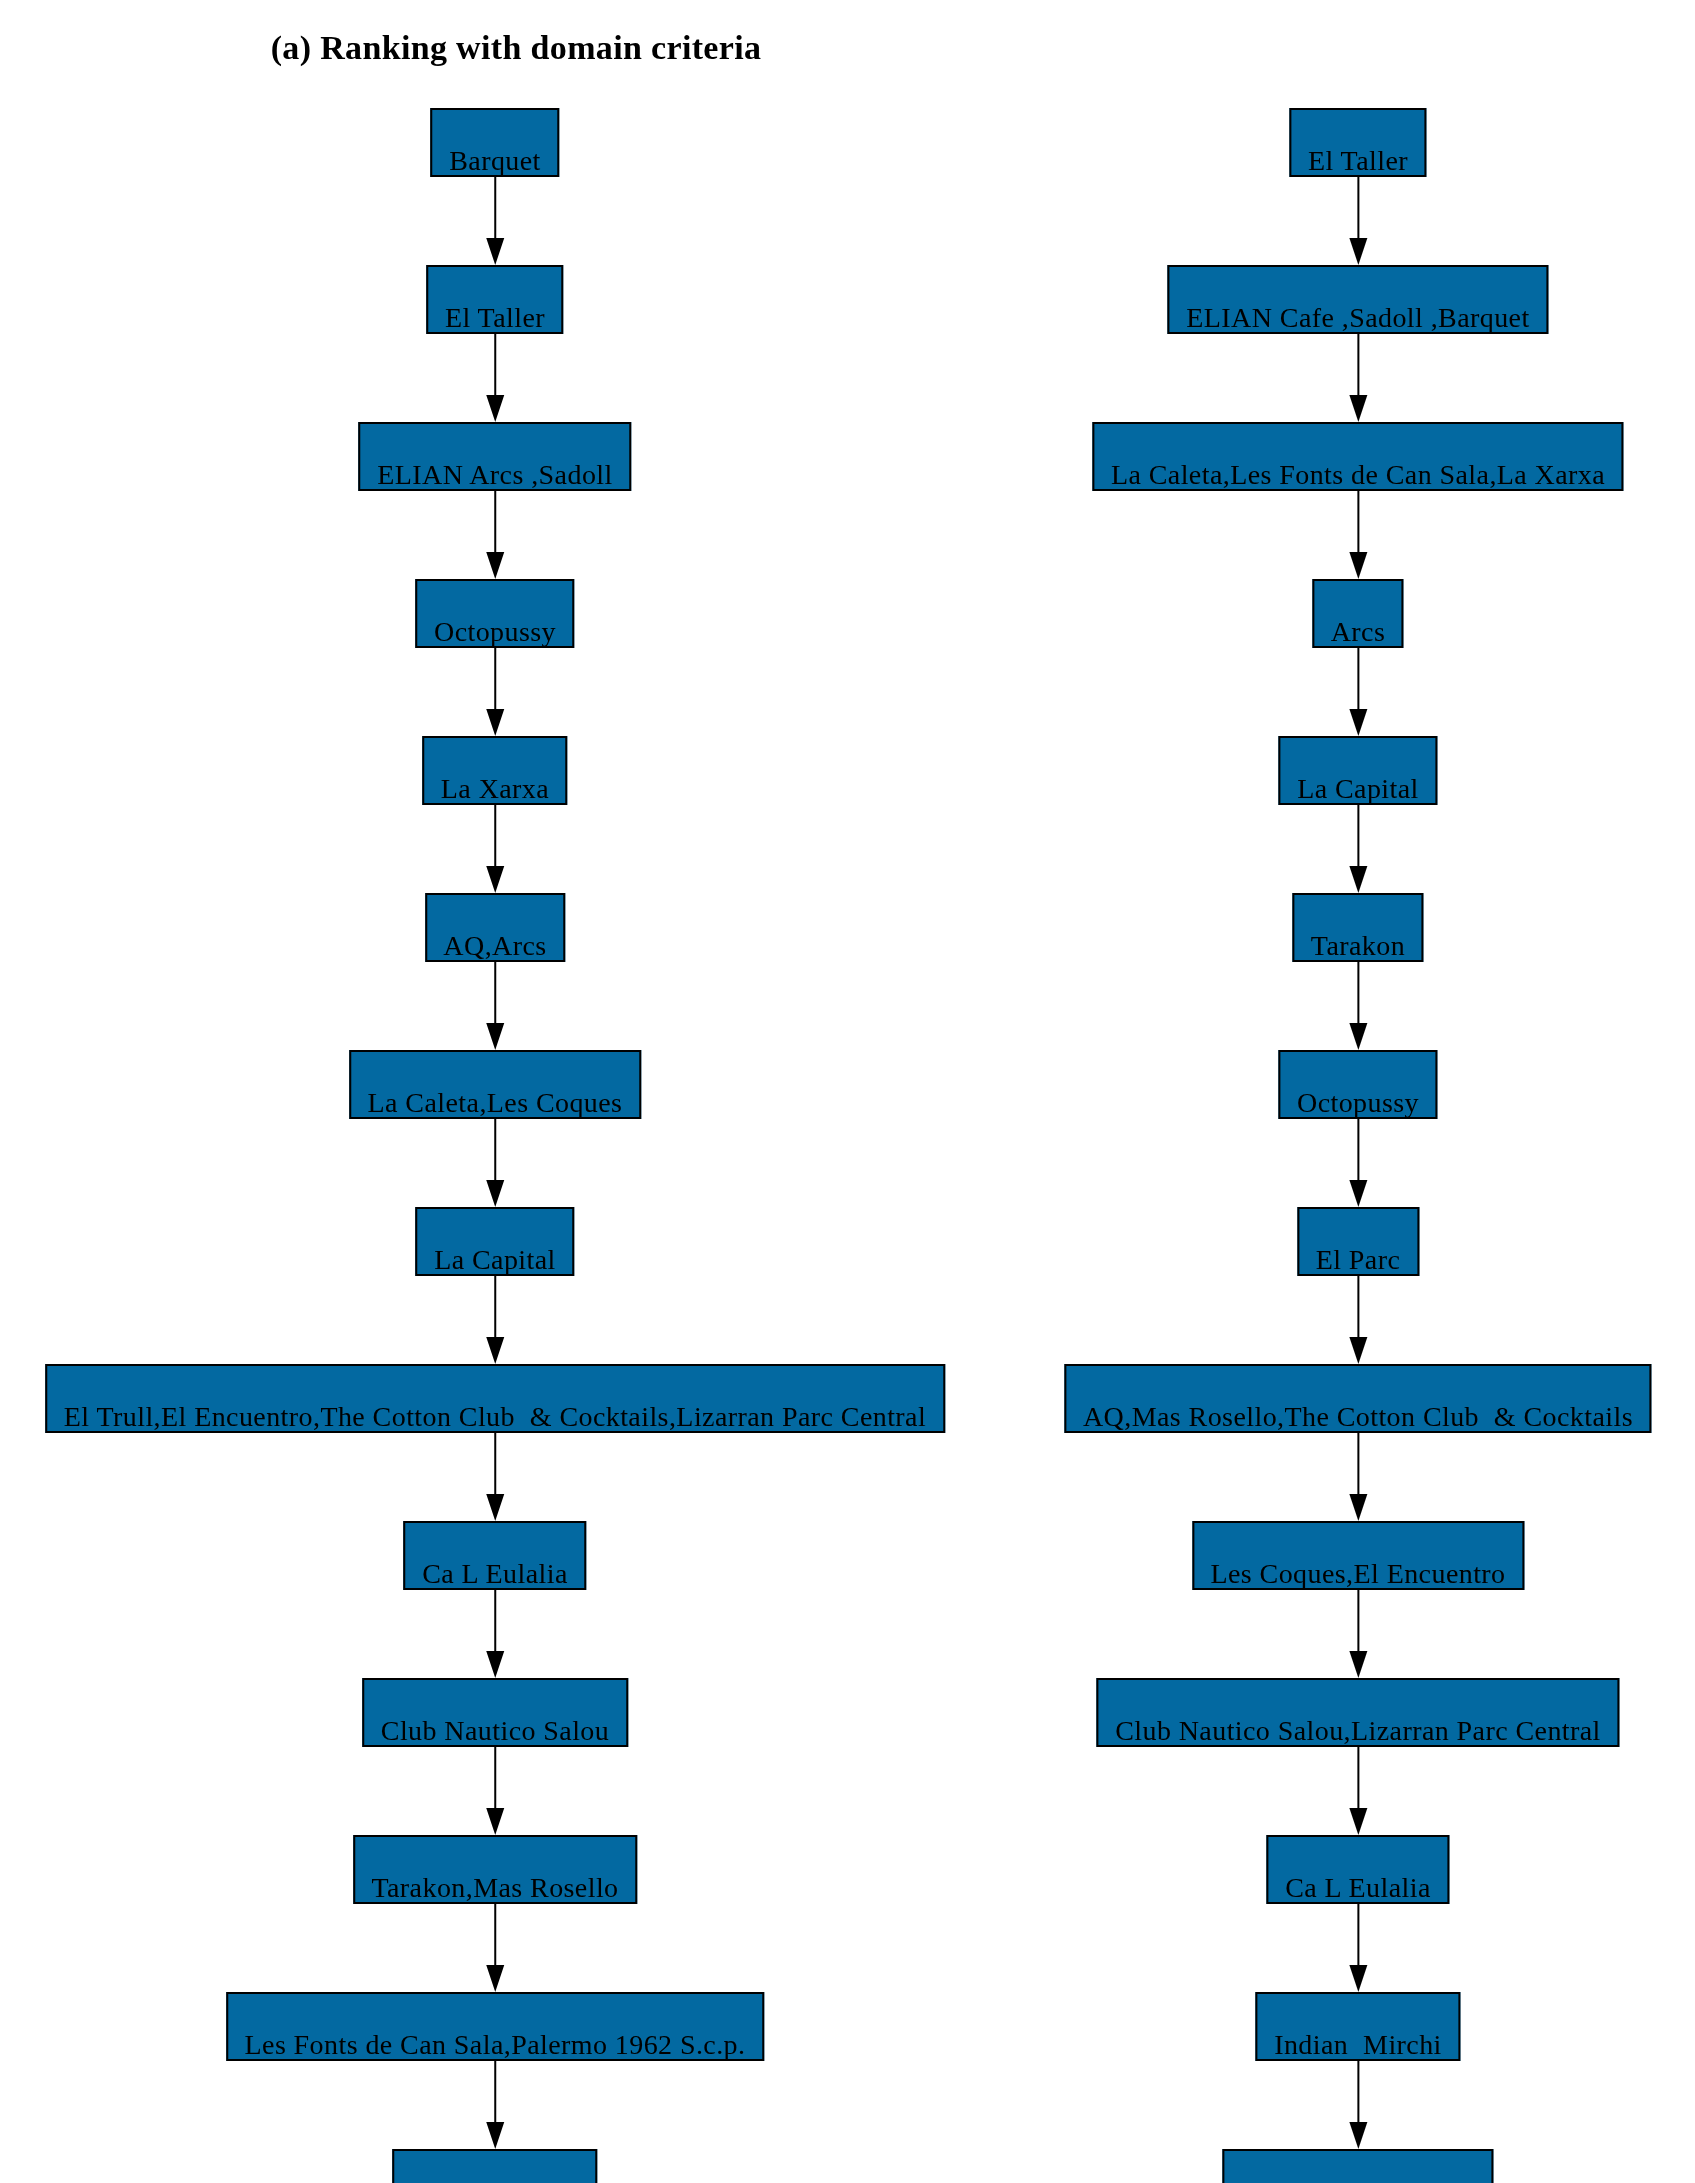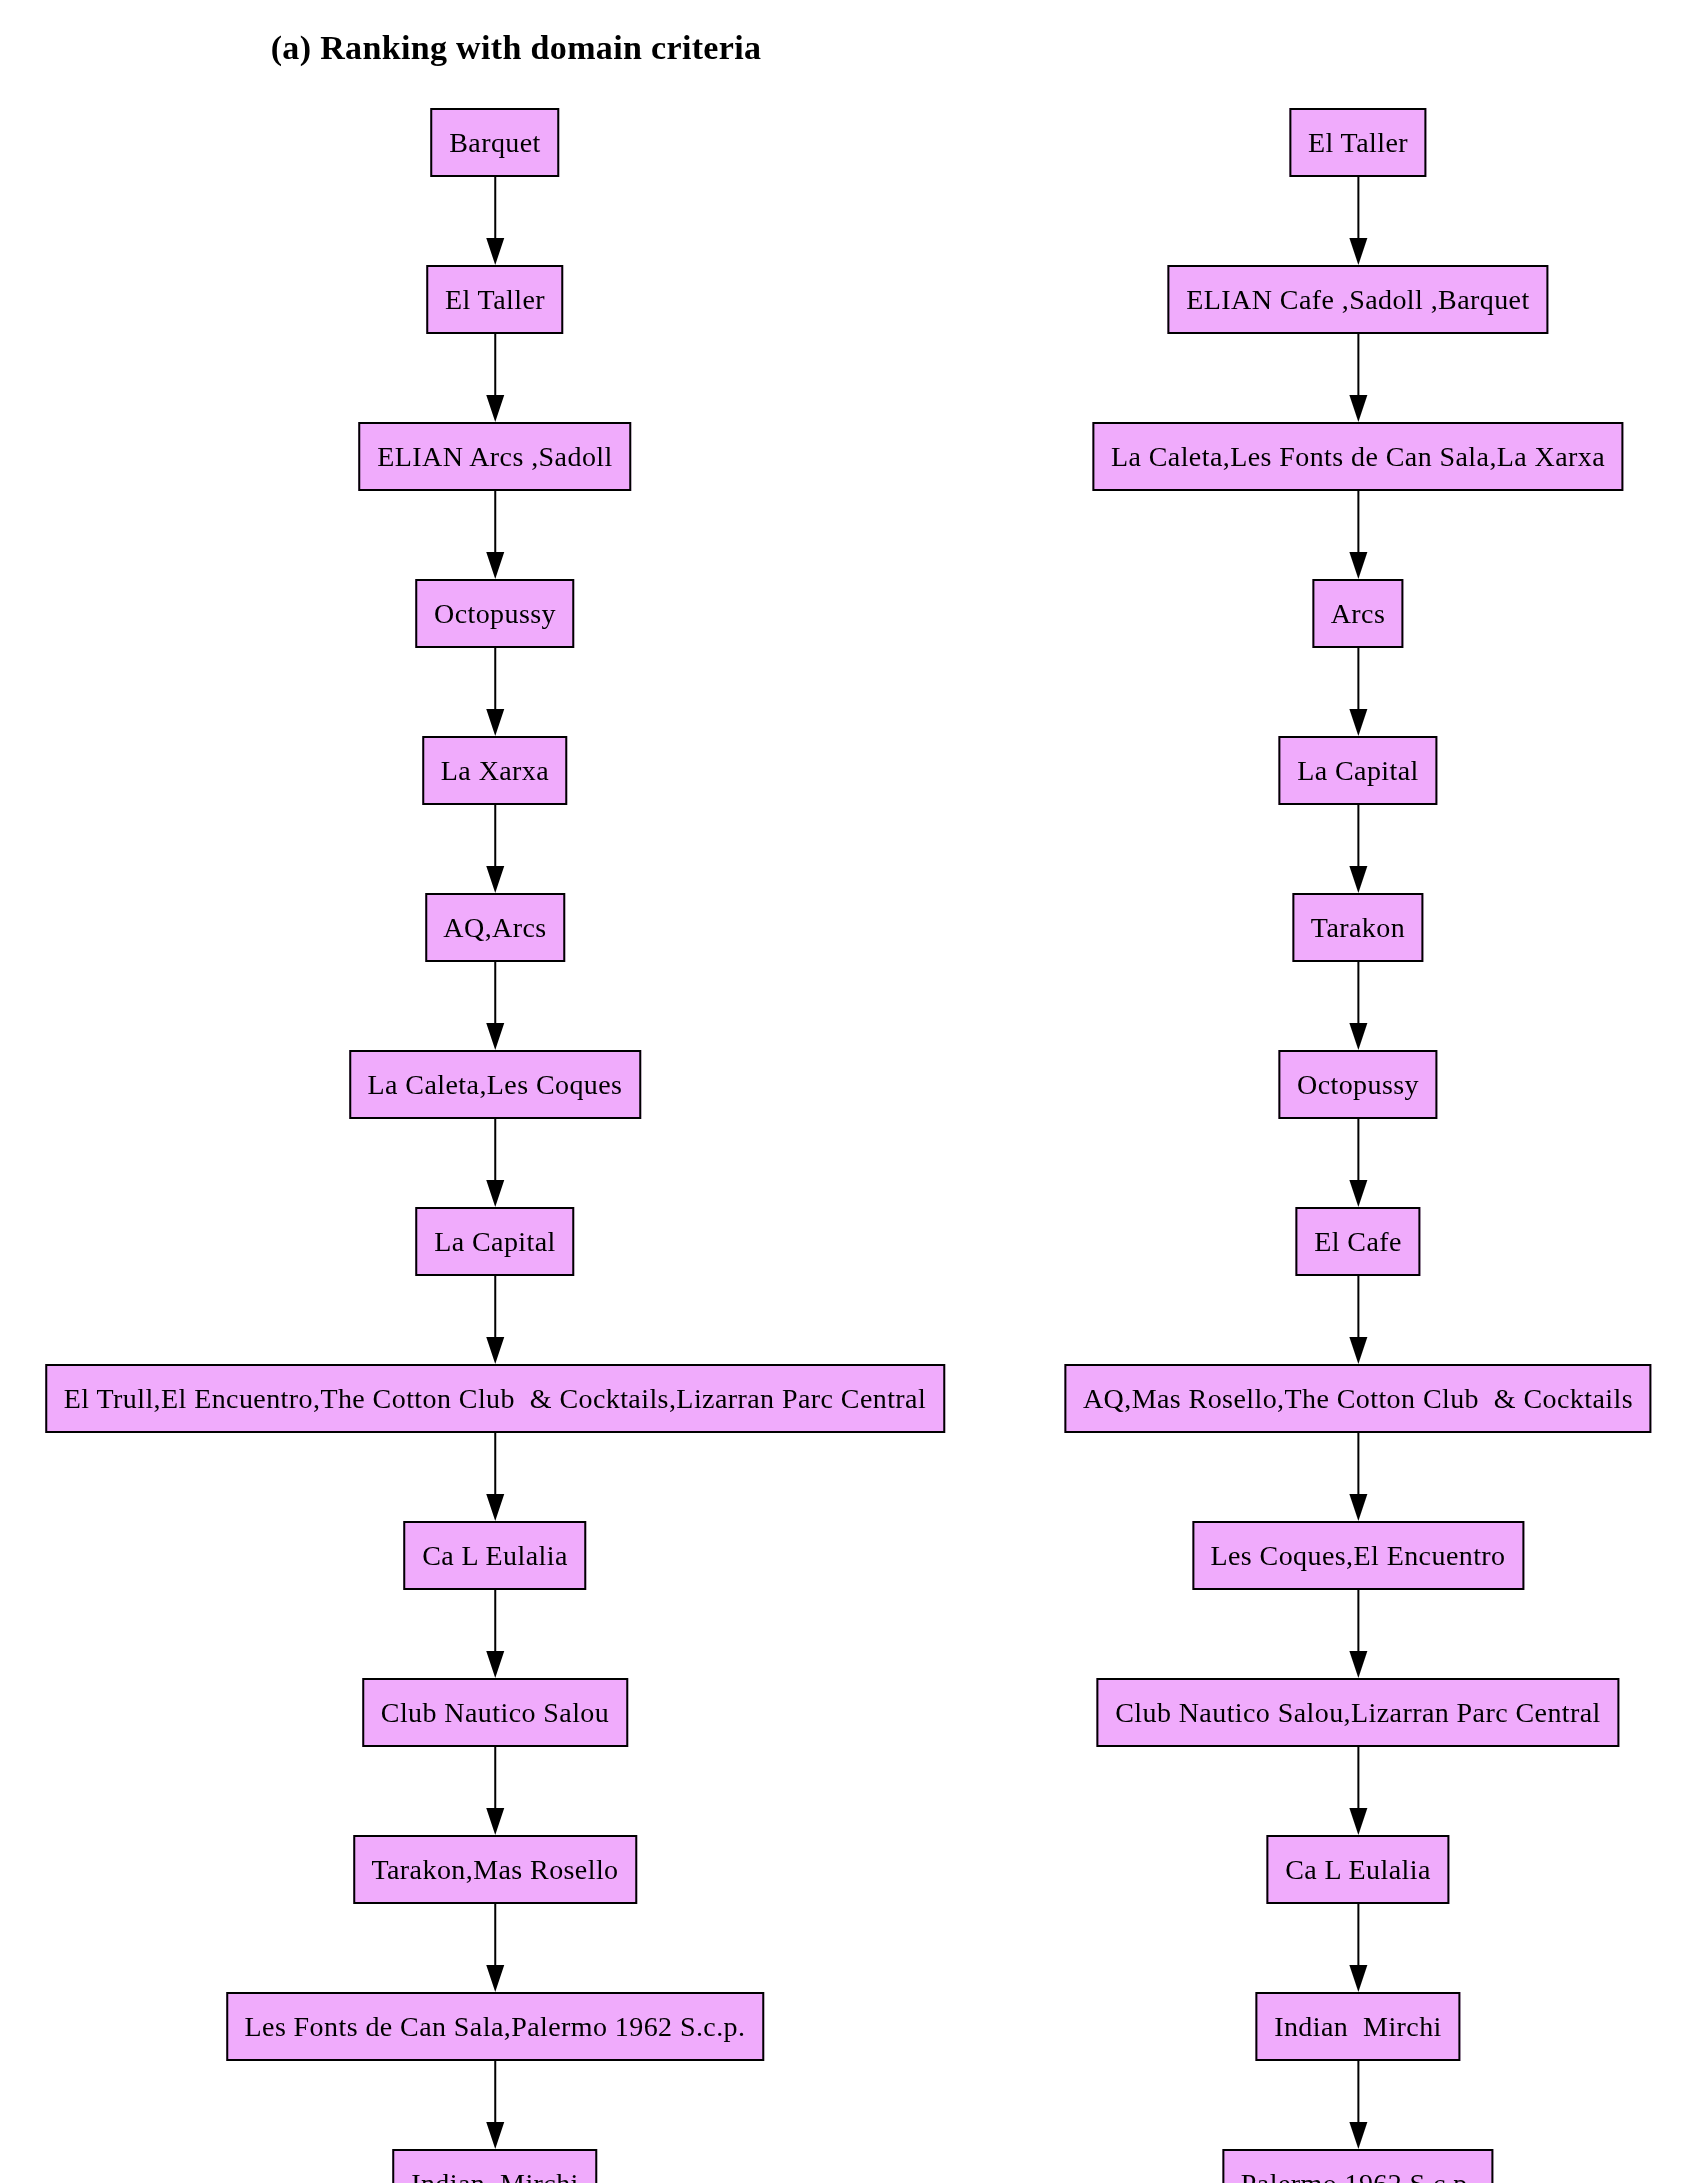--- a/index.html
+++ b/index.html
@@ -34,23 +34,23 @@
     display: flex;
     flex-direction: column;
     align-items: center;
   }
   .column.left  { left: 495px; }
   .column.right { left: 1358px; }
   .node {
     box-sizing: border-box;
     height: 69px;
     border: 2.2px solid #000000;
-    background: #f0abfc;
+    background: #0369a1;
     display: flex;
-    align-items: center;
+    align-items: flex-end;
     justify-content: center;
     padding: 0 16.6px;
     flex: 0 0 auto;
   }
   .node-label {
     font-size: 28px;
     line-height: 1;
     white-space: pre;
     letter-spacing: 0.015em;
   }
@@ -264,21 +264,21 @@
   <div class="node">
     <span class="node-label">Octopussy</span>
   </div>
 
   <div class="arrow">
     <div class="arrow-stem"></div>
     <div class="arrow-head"></div>
   </div>
 
   <div class="node">
-    <span class="node-label">El Cafe</span>
+    <span class="node-label">El Parc</span>
   </div>
 
   <div class="arrow">
     <div class="arrow-stem"></div>
     <div class="arrow-head"></div>
   </div>
 
   <div class="node">
     <span class="node-label">AQ,Mas Rosello,The Cotton Club  &amp; Cocktails</span>
   </div>

